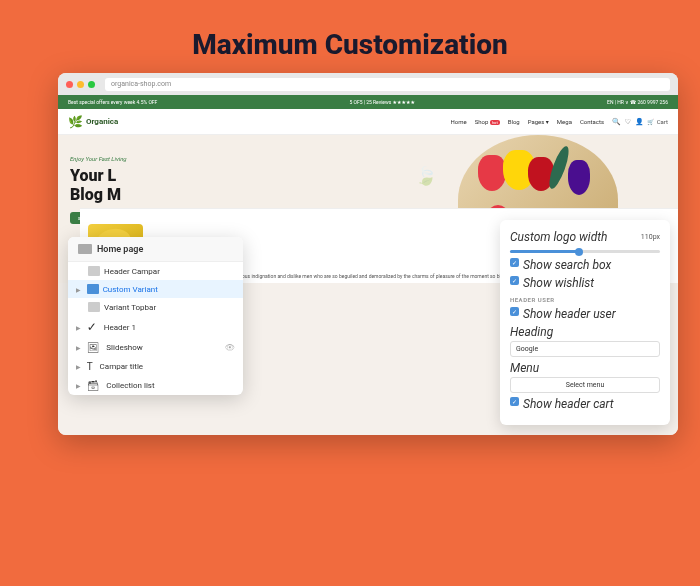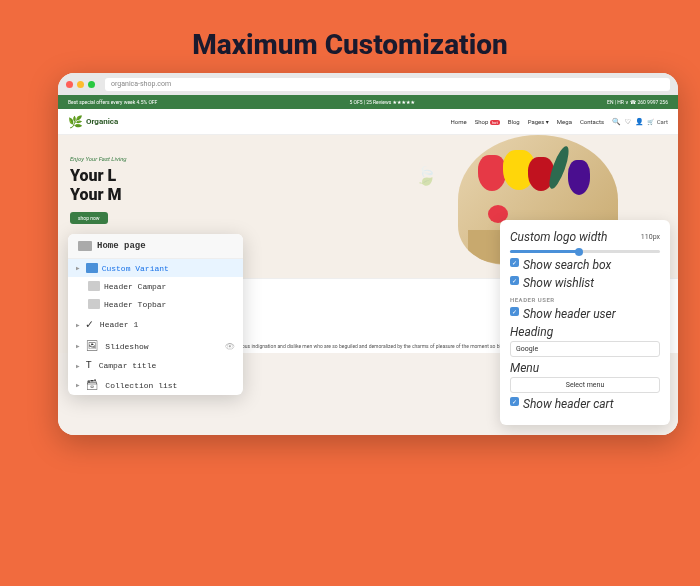--- a/index.html
+++ b/index.html
@@ -33,21 +33,21 @@
       font-size: 14px;
       color: #2d2d2d;
       text-align: center;
       line-height: 1.5;
       margin-bottom: 20px;
     }
 
     
     .browser-mockup {
       width: 620px;
-      border-radius: 16px;
+      border-radius: 8px;
       overflow: hidden;
       box-shadow: 0 8px 30px rgba(0,0,0,0.25);
       background: #f5f0eb;
       margin-left: 36px;
     }
 
     .browser-chrome {
       background: #e8e8e8;
       height: 22px;
       display: flex;
@@ -146,21 +146,21 @@
       align-items: center;
     }
     .site-nav-icon {
       font-size: 7px;
       color: #555;
     }
 
     
     .site-hero {
       position: relative;
-      height: 218px;
+      height: 148px;
       overflow: hidden;
       background: #f5efe8;
     }
 
     .hero-basket {
       position: absolute;
       right: 60px;
       top: 0;
       width: 160px;
       height: 130px;
@@ -398,21 +398,20 @@
     
     .sidebar-panel {
       position: absolute;
       bottom: 40px;
       left: 10px;
       width: 175px;
       background: white;
       border-radius: 6px;
       box-shadow: 0 4px 20px rgba(0,0,0,0.18);
       overflow: hidden;
-      font-family: Liberation Mono, monospace;
     }
 
     .sidebar-header {
       background: #f8f8f8;
       padding: 7px 10px;
       font-size: 9px;
       font-weight: 600;
       color: #333;
       border-bottom: 1px solid #eee;
       display: flex;
@@ -542,21 +541,21 @@
             <span class="site-nav-icon">👤</span>
             <span class="site-nav-icon" style="font-size:6px;">🛒 Cart</span>
           </div>
         </div>
 
         <div class="site-hero">
           <div class="hero-text">
             <div class="hero-tag">Enjoy Your Fast Living</div>
             <div class="hero-title">
               <div>Your L</div>
-              <div>Your M</div>
+              <div>Blog M</div>
             </div>
             <div class="hero-btn">shop now</div>
           </div>
 
           <div class="hero-leaf-deco">🍃</div>
 
           <div class="hero-basket">
             <div class="veg-pepper-red"></div>
             <div class="veg-pepper-yellow"></div>
             <div class="veg-pepper-red2"></div>
@@ -578,34 +577,34 @@
             <div class="product-thumb product-mushroom"></div>
           </div>
         </div>
 
         <div class="sidebar-panel">
           <div class="sidebar-header">
             <span class="sidebar-header-icon"></span>
             <span>Home page</span>
           </div>
 
+          <div class="sidebar-item-row sidebar-indent">
+            <span class="sidebar-icon"></span>
+            <span>Header Campar</span>
+          </div>
+
           <div class="sidebar-item-row active">
             <span class="sidebar-chevron">▶</span>
             <span class="sidebar-icon blue"></span>
             <span>Custom Variant</span>
           </div>
 
           <div class="sidebar-item-row sidebar-indent">
             <span class="sidebar-icon"></span>
-            <span>Header Campar</span>
-          </div>
-
-          <div class="sidebar-item-row sidebar-indent">
-            <span class="sidebar-icon"></span>
-            <span>Header Topbar</span>
+            <span>Variant Topbar</span>
           </div>
 
           <div class="sidebar-item-row">
             <span class="sidebar-chevron">▶</span>
             <span style="font-size:12px;margin-right:3px;">✓</span>
             <span>Header 1</span>
           </div>
 
           <div class="sidebar-item-row">
             <span class="sidebar-chevron">▶</span>

